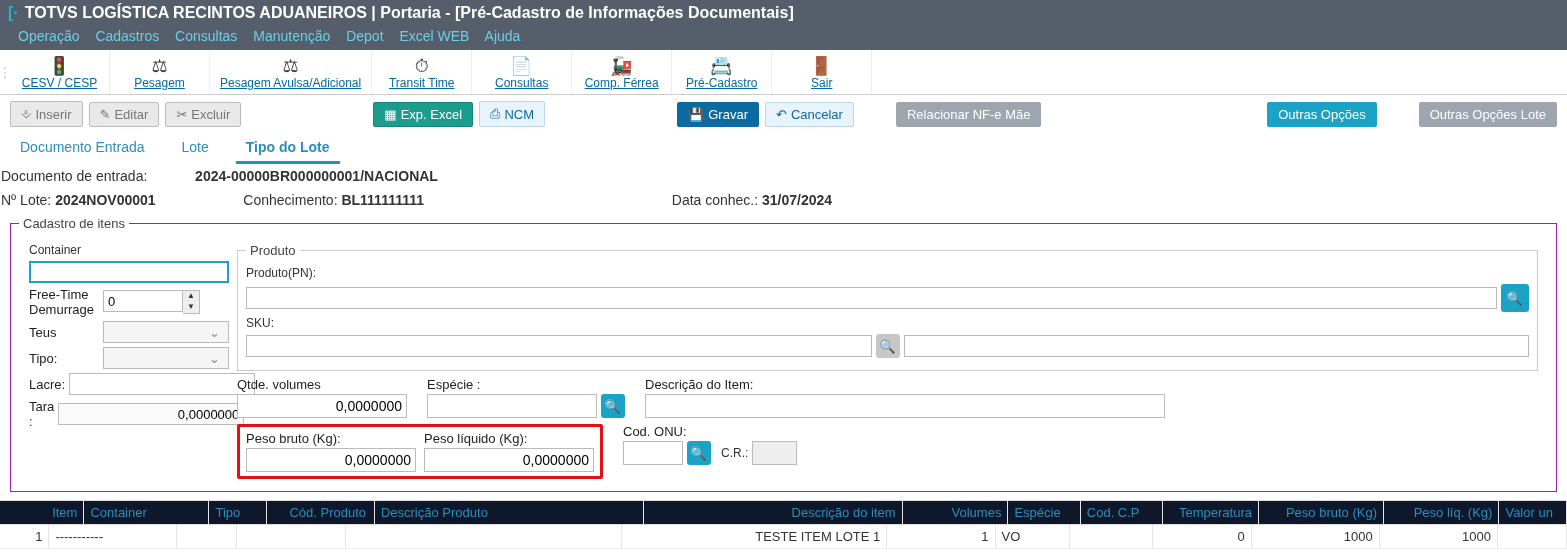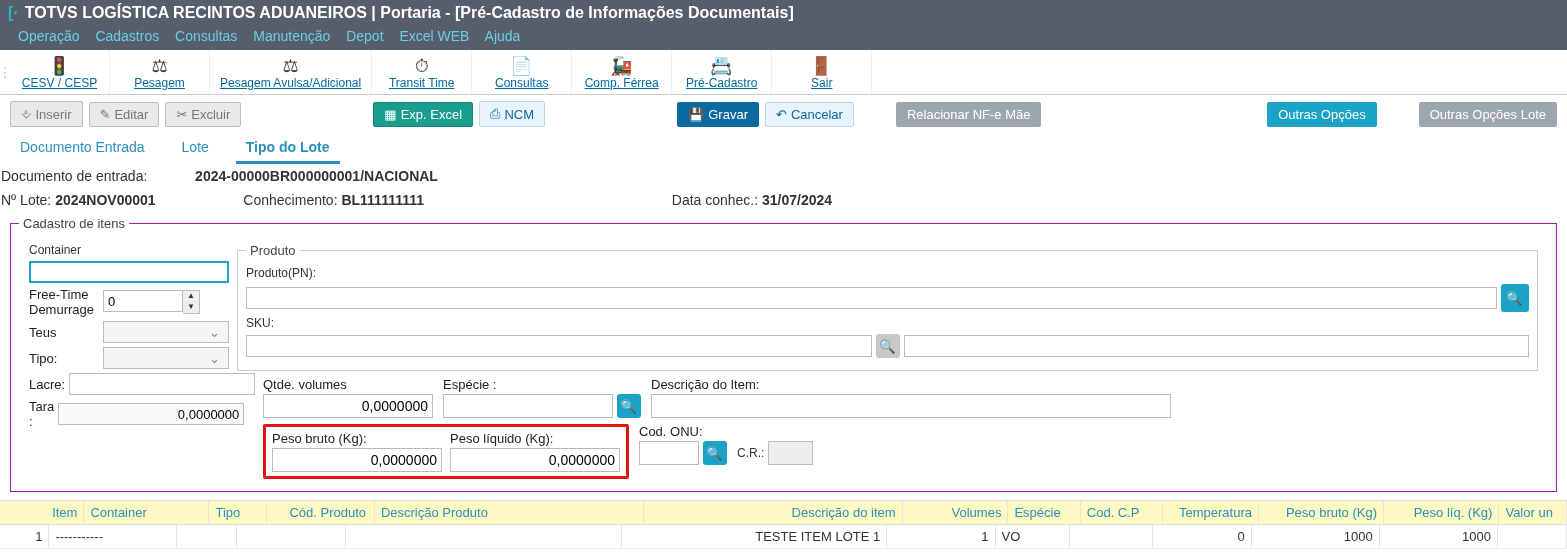--- a/index.html
+++ b/index.html
@@ -40,29 +40,29 @@
   .spin { display:flex; }
   .spin input { width:80px; }
   .spin .sp-btns { display:flex; flex-direction:column; border:1px solid #bbb; border-left:none; }
   .spin .sp-btns div { width:16px; height:11px; font-size:8px; text-align:center; background:#eee; }
   .right-area { flex:1; display:flex; flex-direction:column; gap:6px; }
   .prod-fs { }
   .prod-fs .long-input { width:700px; }
   .lookup-btn { width:28px; height:28px; background:#1aa3c6; color:#fff; display:inline-flex; align-items:center; justify-content:center; border:none; border-radius:3px; cursor:pointer; }
   .lookup-btn.sm { width:24px; height:24px; }
   .lookup-btn.grey { background:#c7c7c7; color:#666; }
-  .lower-fields { display:flex; gap:10px; flex-wrap:wrap;margin-left:26px; }
+  .lower-fields { display:flex; gap:20px; flex-wrap:wrap; }
   .lf-col { display:flex; flex-direction:column; }
   .lf-col label { font-size:13px; color:#222; margin-bottom:2px; }
   .lf-col input { height:24px; border:1px solid #bbb; padding:0 4px; font-size:14px; }
   .lf-col input.num { text-align:right; }
   .redbox { border:3px solid #e11212; padding:4px 6px; border-radius:2px; display:flex; gap:8px; }
   .grid { margin:8px 0 0 0; }
   .grid-header, .grid-row { display:flex; font-size:13px; }
-  .grid-header { background:#fef9c3; color:#2a8fbd; border-top:1px solid #ddd; border-bottom:1px solid #ddd;padding-left:36px; }
+  .grid-header { background:#0f172a; color:#2a8fbd; border-top:1px solid #ddd; border-bottom:1px solid #ddd;padding-left:36px; }
   .col { padding:4px 6px; border-right:1px solid #e5e5e5; overflow:hidden; white-space:nowrap; }
   .c-item{width:50px;text-align:right;} .c-cont{width:130px;} .c-tipo{width:60px;} .c-codp{width:95px;margin-left:16px;} .c-desc{width:280px;}
   .c-desci{width:270px;text-align:right;} .c-vol{width:110px;text-align:right;} .c-esp{width:75px;} .c-ccp{width:85px;} .c-temp{width:100px;text-align:right;}
   .c-pb{width:130px;text-align:right;} .c-pl{width:120px;text-align:right;} .c-val{width:70px;}
   .grid-row { color:#333; border-bottom:1px solid #eee; }
 </style>
 </head>
 <body>
 
 <div class="titlebar">

